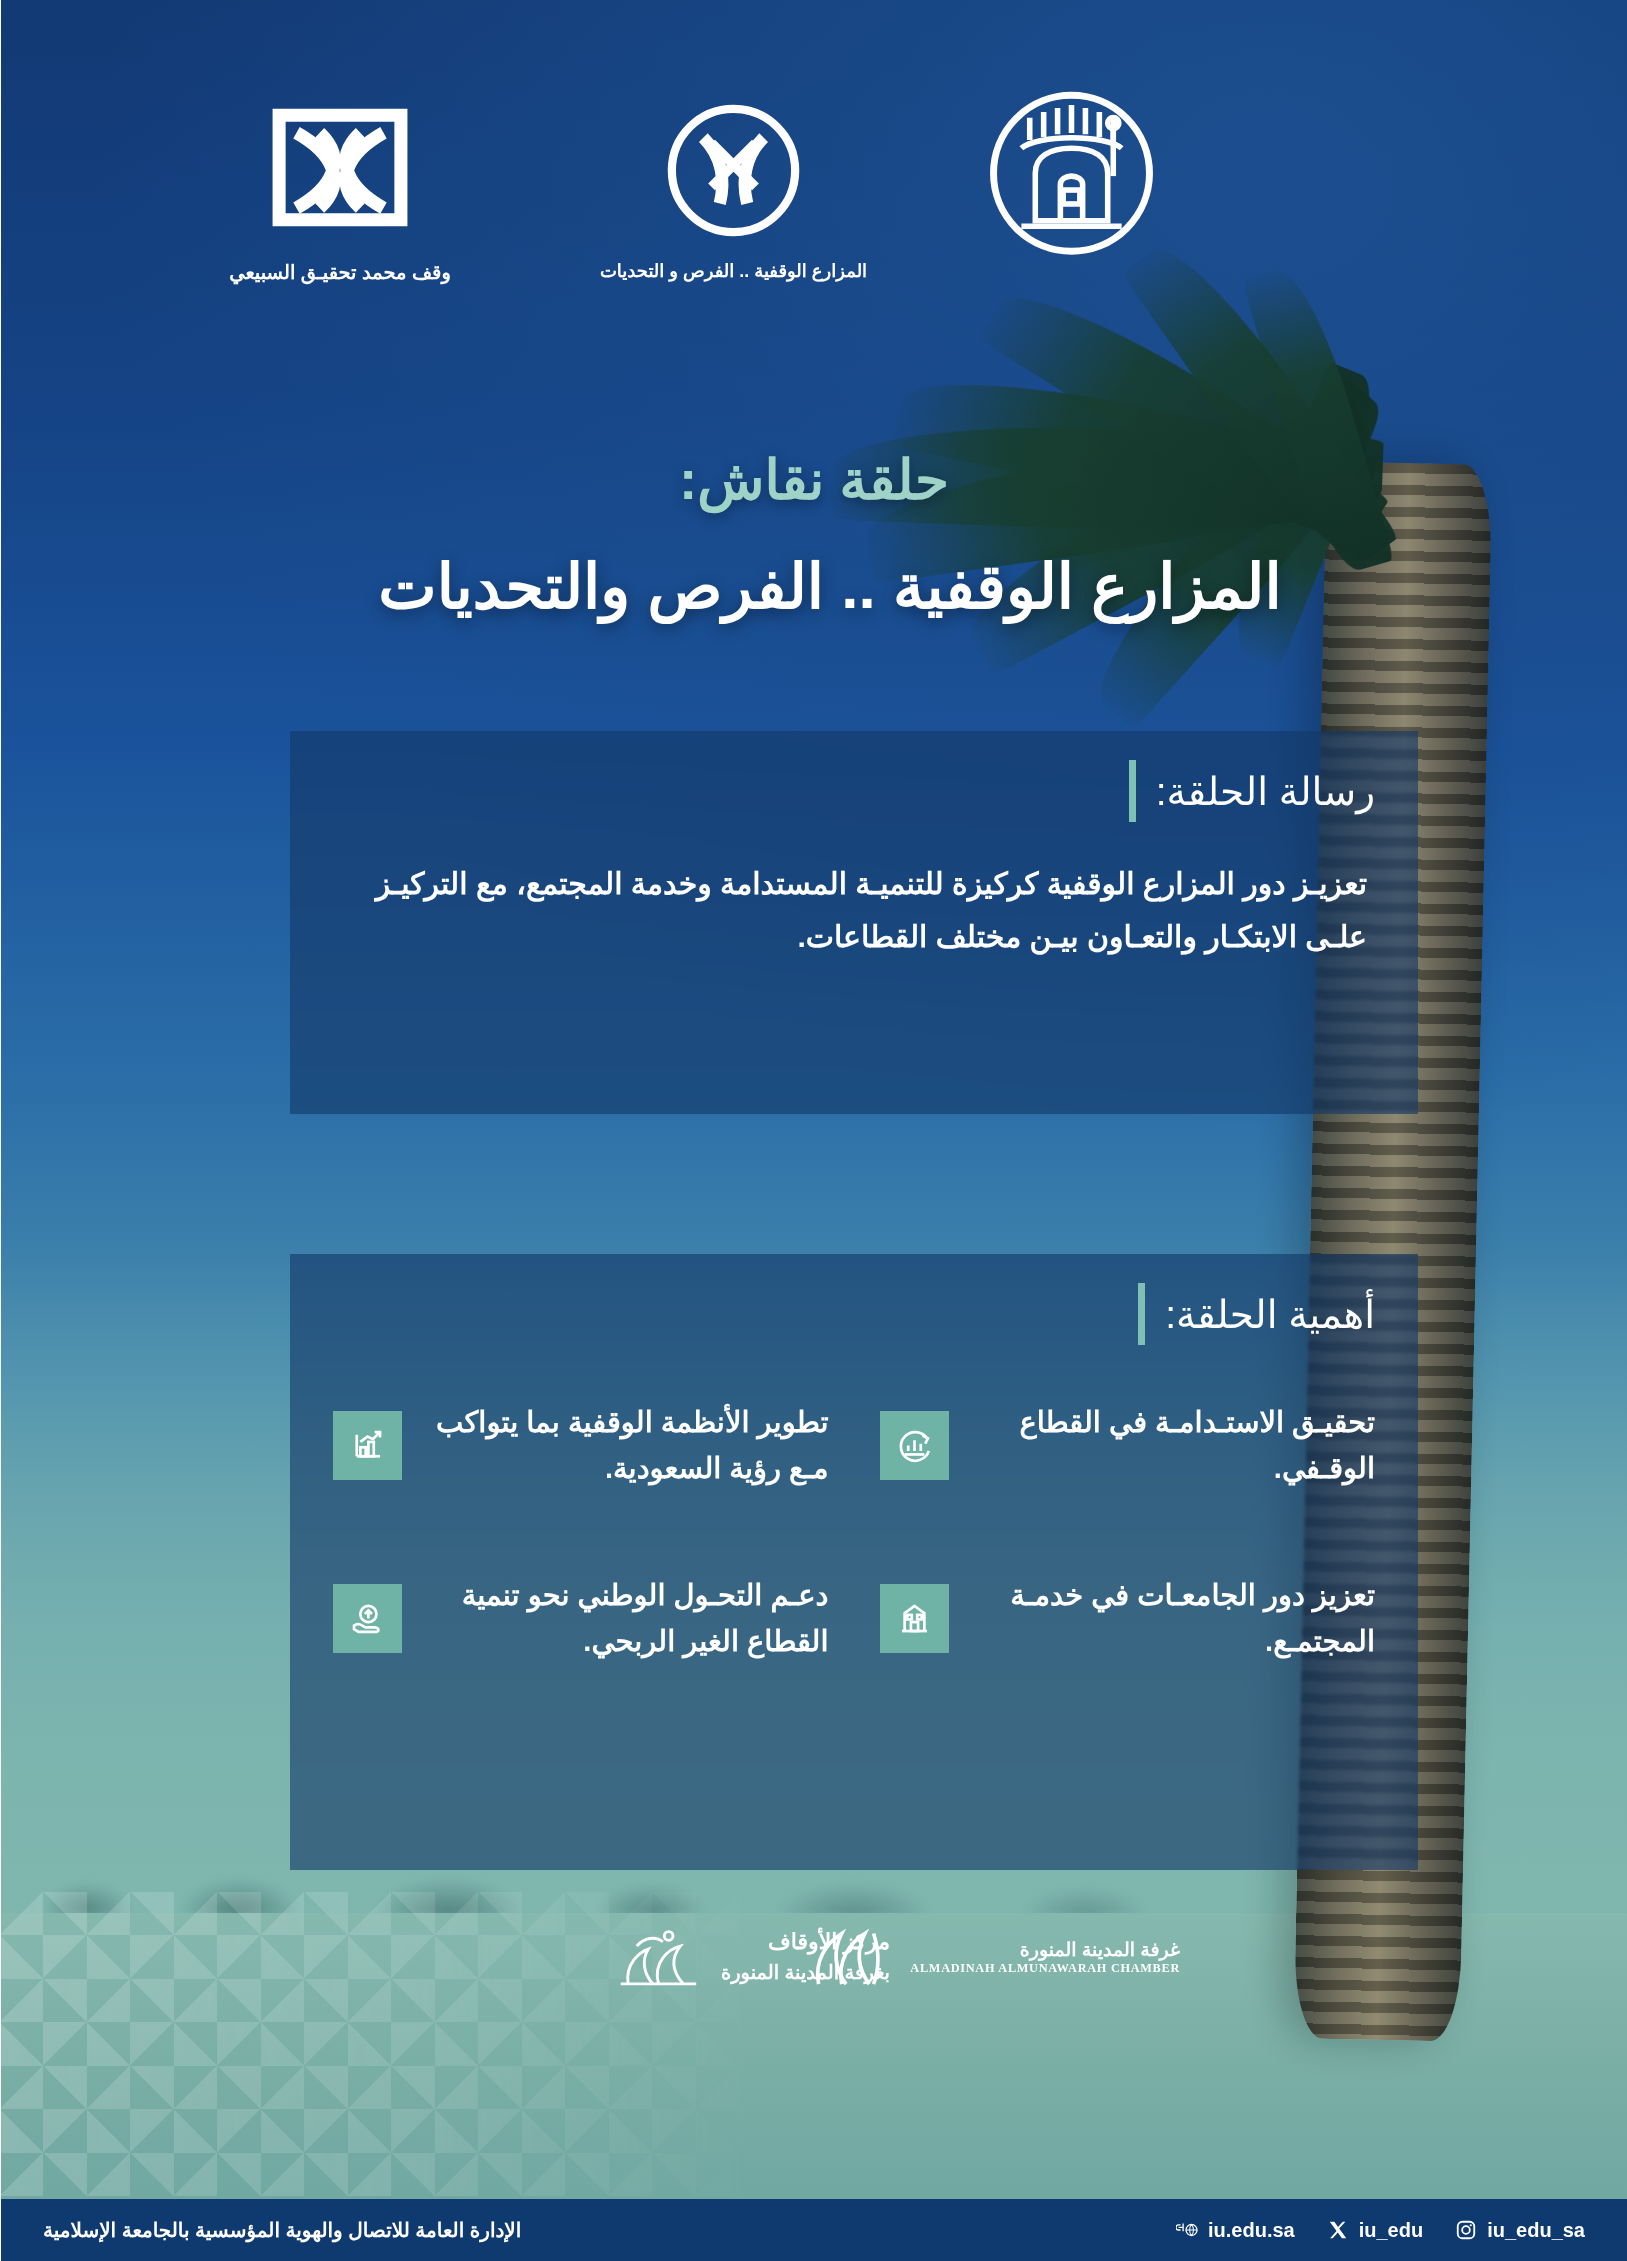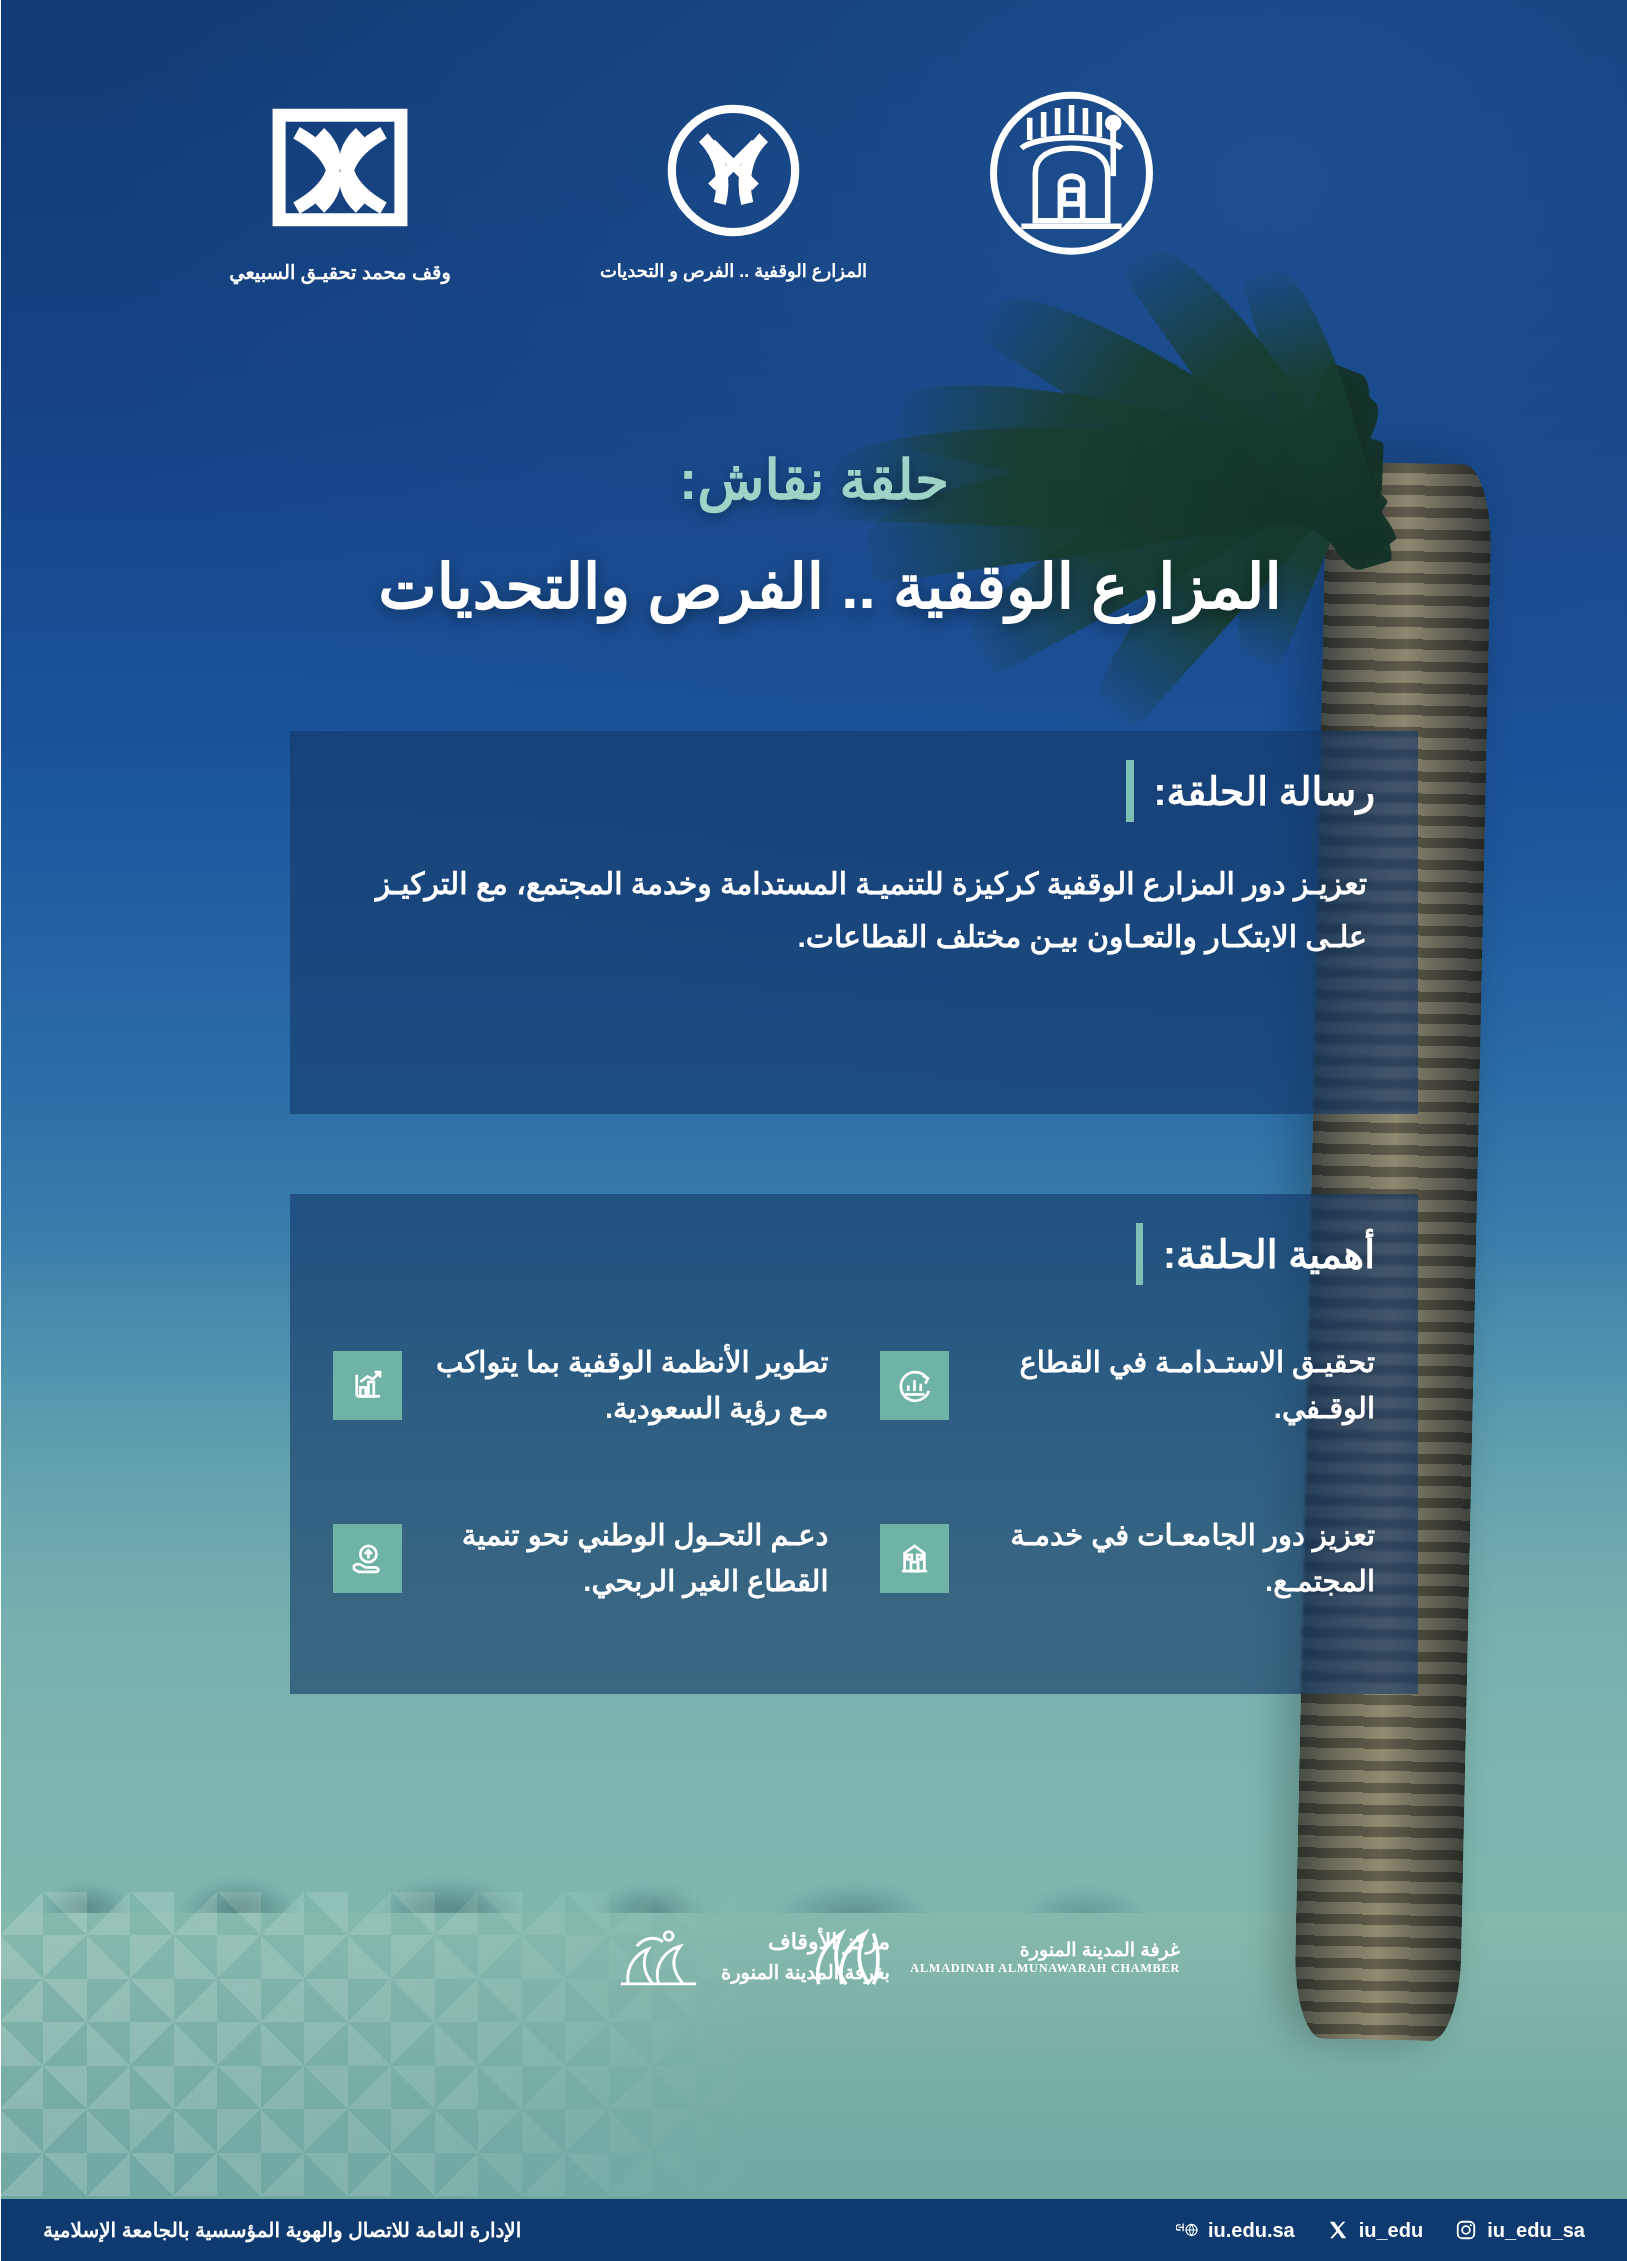--- a/index.html
+++ b/index.html
@@ -121,32 +121,32 @@
     margin-left: 32px;
   }
 
   
   .card {
     position: absolute;
     background: rgba(20,56,104,.62);
     backdrop-filter: blur(1.4px);
   }
   .card-mission { right: 210px; top: 731px; width: 1128px; height: 383px; }
-  .card-importance { right: 210px; top: 1194px; width: 1128px; height: 500px; }
+  .card-importance { right: 210px; top: 1254px; width: 1128px; height: 616px; }
 
   .card-head {
     position: absolute; top: 0; right: 0;
     display: flex; align-items: center; gap: 20px;
     padding: 29px 43px 0 0;
   }
   .card-head .bar {
     width: 7.2px; height: 62px; background: #7fc0b4; order: 2;
   }
   .card-head .htxt {
-    color: #ffffff; font-size: 39px; font-weight: 700; order: 1;
+    color: #ffffff; font-size: 39px; font-weight: 400; order: 1;
   }
 
   .mission-body {
     position: absolute; right: 51px; left: 41px; top: 127px;
     color: #ffffff; font-size: 30px; font-weight: 700; line-height: 1.75;
     text-align: right;
   }
 
   
   .grid {

